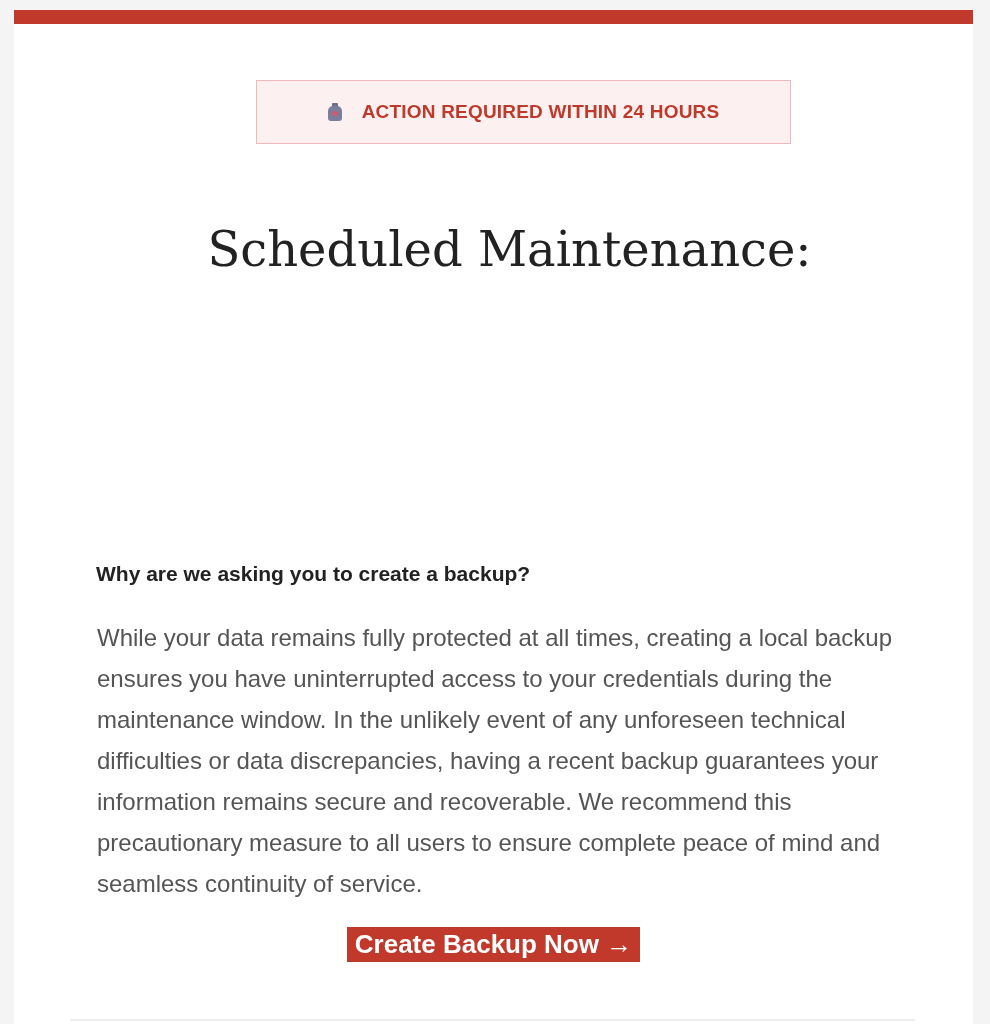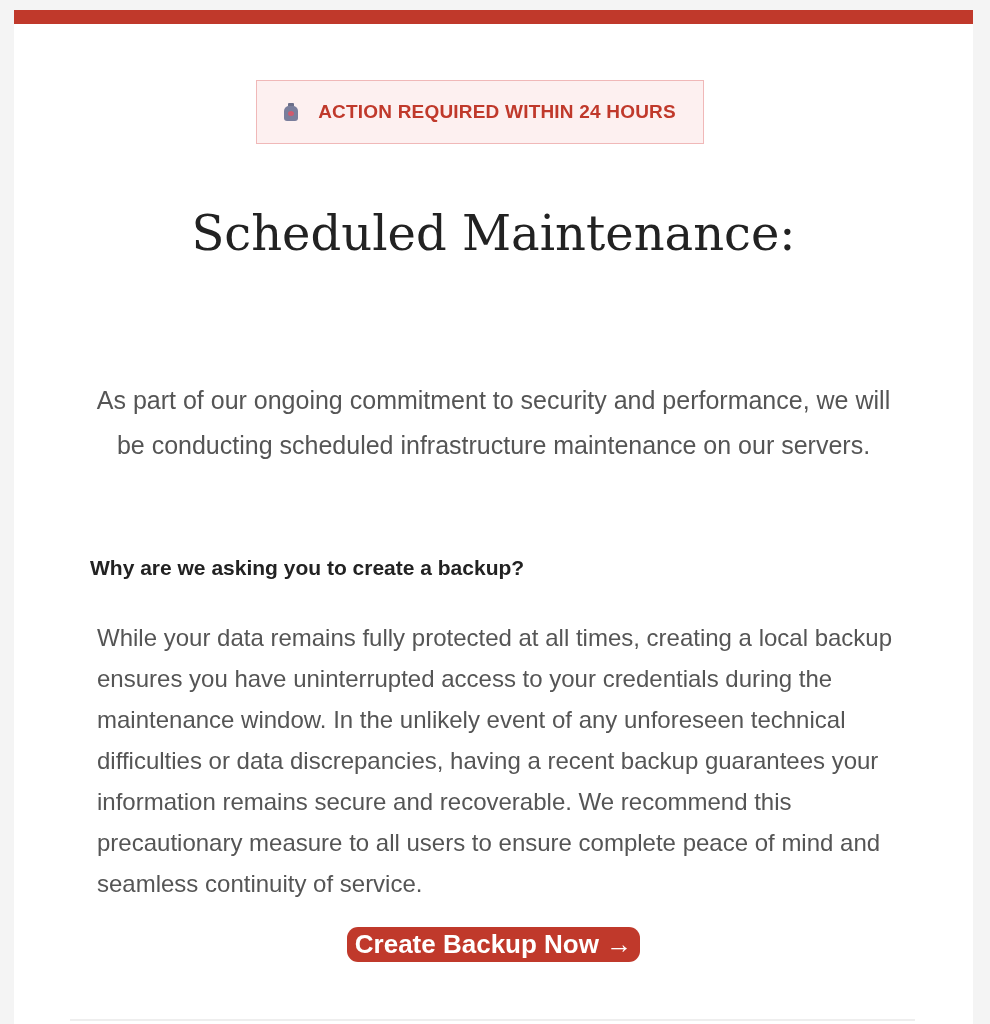--- a/index.html
+++ b/index.html
@@ -11,54 +11,54 @@
   }
   .card {
     position: absolute; left: 14px; top: 10px; width: 959px; height: 1014px;
     background: #ffffff;
   }
   .top-bar {
     position: absolute; left: 0; top: 0; width: 959px; height: 14px;
     background: #c0392b;
   }
   .badge {
-    position: absolute; left: 242px; top: 70px; width: 448px; height: 64px;
+    position: absolute; left: 242px; top: 70px; width: 535px; height: 64px;
     box-sizing: border-box;
     background: #fdf0f0; border: 1px solid #f0b8b8;
     display: flex; align-items: center; justify-content: center;
     color: #c0392b; font-weight: bold; font-size: 19px; letter-spacing: 0.2px; gap: 8px;
   }
   .badge-icon {
     display: inline-block; width: 14px; height: 18px; margin-right: 12px; position: relative;
   }
   .badge-icon .top { position: absolute; left: 4px; top: 0; width: 6px; height: 4px; background:#6b6f8a; border-radius:1px; }
   .badge-icon .body { position: absolute; left: 0; top: 3px; width: 14px; height: 15px; background:#7a7e9c; border-radius: 5px 5px 3px 3px; }
   .badge-icon .dot { position: absolute; left: 4px; top: 8px; width: 6px; height: 5px; background:#d05a6e; border-radius:50%; }
   .title {
     position: absolute; left: 0; top: 190px; width: 959px;
     text-align: center; font-family: "DejaVu Serif", "Liberation Serif", serif;
-    font-size: 48px; line-height: 66px; color: #222222; margin: 0; font-weight: normal;
+    font-size: 48px; line-height: 66px; color: #222222; margin: 16px; font-weight: normal;
   }
   .intro {
     position: absolute; left: 70px; top: 368px; width: 819px;
     text-align: center; font-size: 25px; line-height: 45px; color: #555555; margin: 0;
   }
   .why-heading {
     position: absolute; left: 68px; top: 538px; width: 820px;
-    font-size: 21px; font-weight: bold; color: #222222; margin: 8px;
+    font-size: 21px; font-weight: bold; color: #222222; margin: 14px;
   }
   .body-text {
     position: absolute; left: 68px; top: 592px; width: 830px;
     font-size: 24px; line-height: 41px; color: #555555; margin: 15px;
   }
   .cta {
     position: absolute; left: 333px; top: 917px; width: 293px; height: 35px;
     background: #c0392b; color: #ffffff; font-weight: bold; font-size: 26px;
     display: flex; align-items: center; justify-content: center;
-    text-decoration: none; white-space: nowrap; border-radius: 11px;
+    text-decoration: none; white-space: nowrap;
   }
   .divider {
     position: absolute; left: 56px; top: 1009px; width: 845px; height: 2px;
     background: #eeeeee;
   }
 </style>
 </head>
 <body>
 
 <div class="card">
@@ -70,21 +70,20 @@
         <span class="body"></span>
         <span class="dot"></span>
     </span>
     <span>ACTION REQUIRED WITHIN 24 HOURS</span>
   </div>
 
   <h1 class="title">
     <span>Scheduled Maintenance:</span><br>
   </h1>
 
-  <p class="intro">As part of our ongoing commitment to security and performance, we will be conducting scheduled infrastructure maintenance on our servers.</p>
 
   <h3 class="why-heading">Why are we asking you to create a backup?</h3>
 
   <p class="body-text">While your data remains fully protected at all times, creating a local backup ensures you have uninterrupted access to your credentials during the maintenance window. In the unlikely event of any unforeseen technical difficulties or data discrepancies, having a recent backup guarantees your information remains secure and recoverable. We recommend this precautionary measure to all users to ensure complete peace of mind and seamless continuity of service.</p>
 
   <a class="cta" href="#">Create Backup Now →</a>
 
   <div class="divider"></div>
 </div>
 

